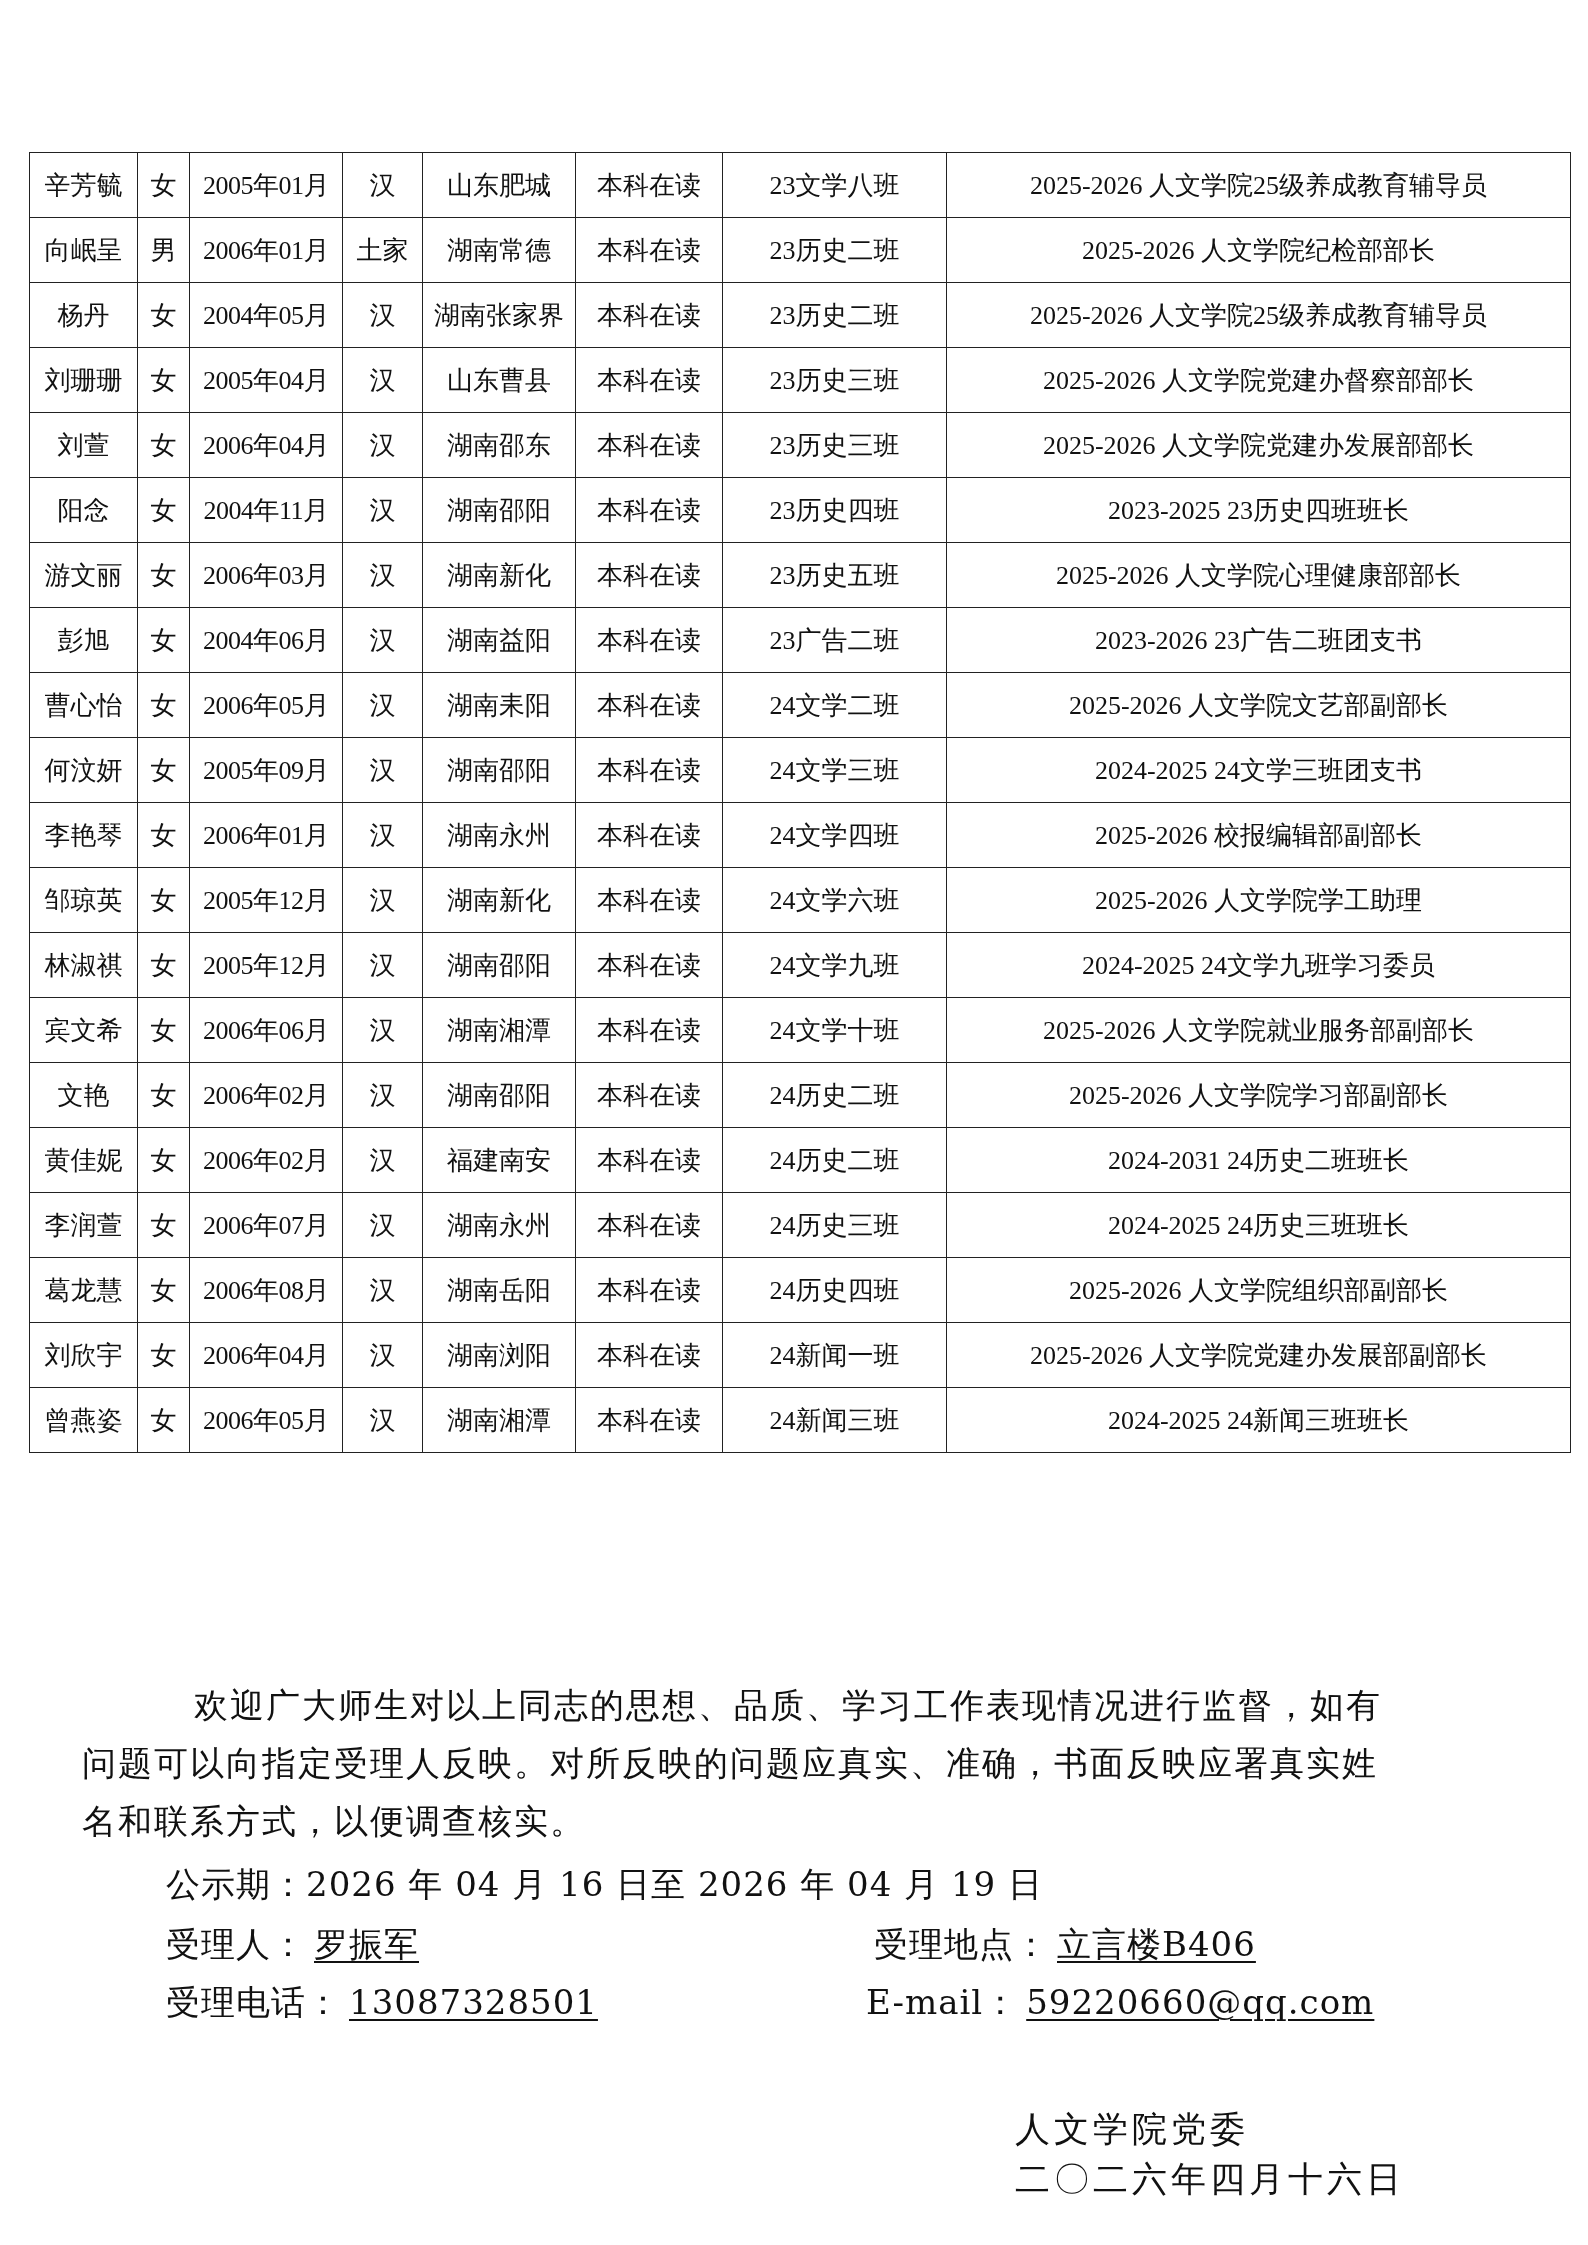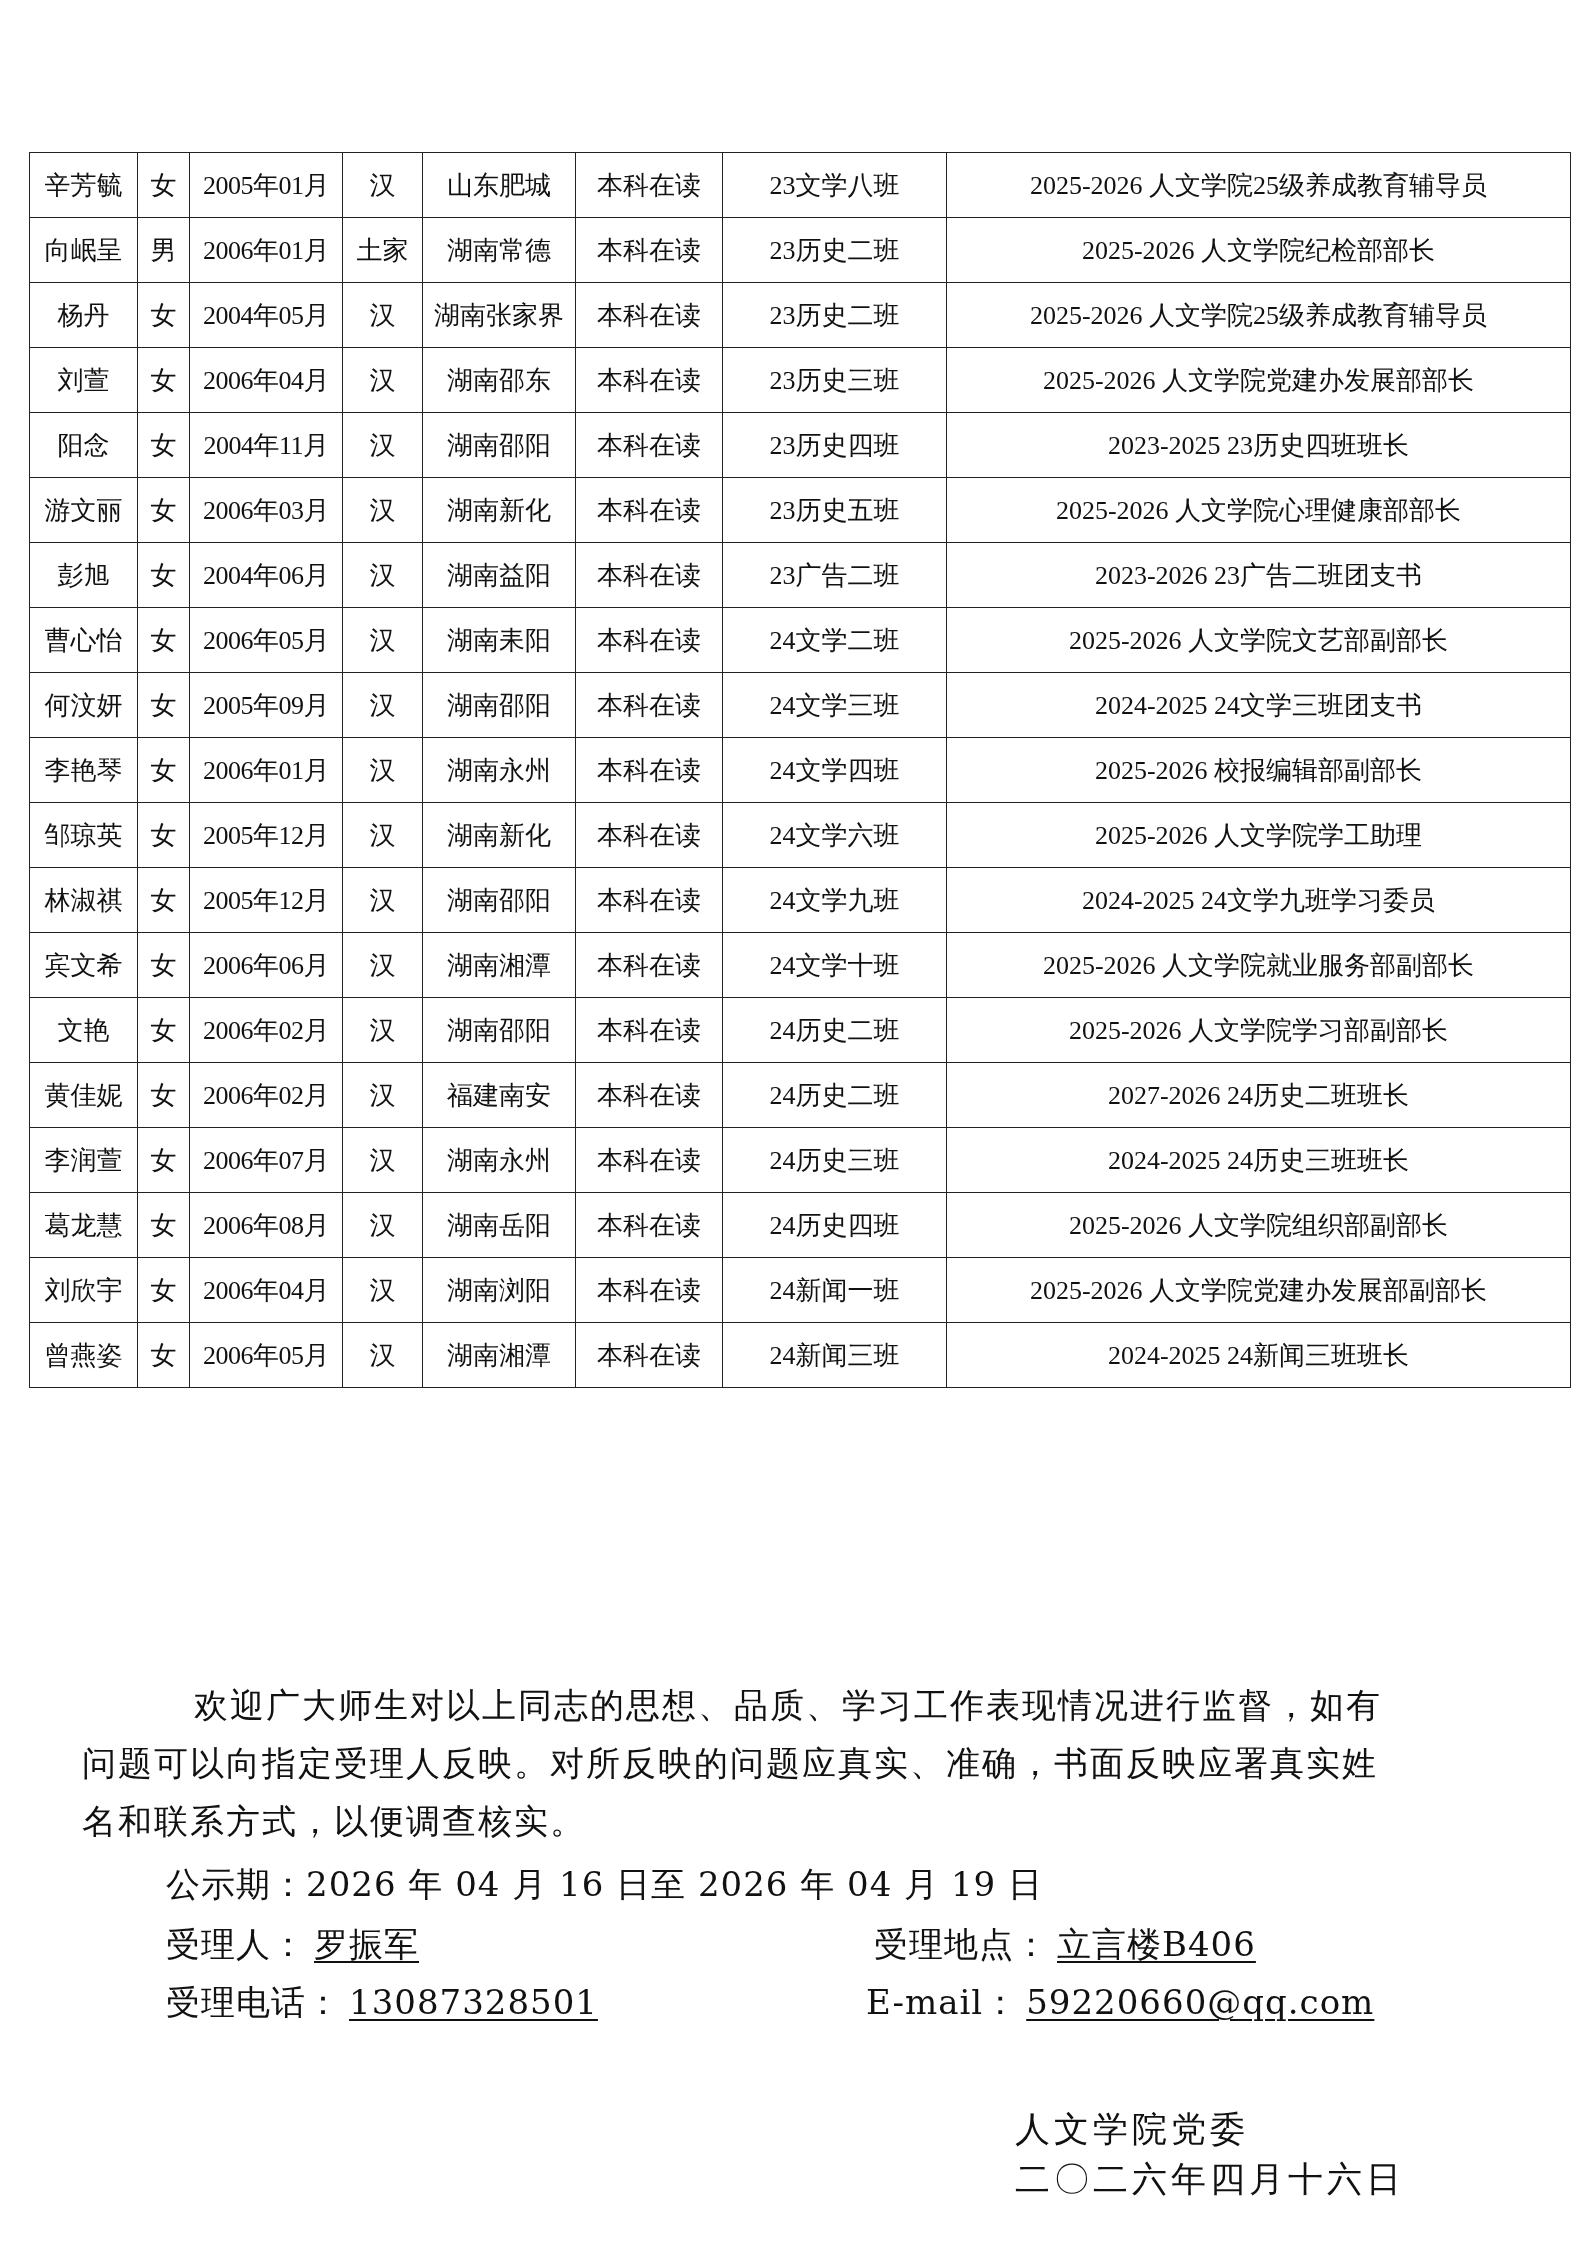--- a/index.html
+++ b/index.html
@@ -72,20 +72,30 @@
     <td class="c-name">杨丹</td>
     <td>女</td>
     <td class="c-birth">2004年05月</td>
     <td>汉</td>
     <td>湖南张家界</td>
     <td>本科在读</td>
     <td>23历史二班</td>
     <td class="c-role">2025-2026  人文学院25级养成教育辅导员</td>
   </tr>
       <tr>
+    <td class="c-name">刘珊珊</td>
+    <td>女</td>
+    <td class="c-birth">2005年04月</td>
+    <td>汉</td>
+    <td>山东曹县</td>
+    <td>本科在读</td>
+    <td>23历史三班</td>
+    <td class="c-role">2025-2026  人文学院党建办督察部部长</td>
+  </tr>
+      <tr>
     <td class="c-name">刘萱</td>
     <td>女</td>
     <td class="c-birth">2006年04月</td>
     <td>汉</td>
     <td>湖南邵东</td>
     <td>本科在读</td>
     <td>23历史三班</td>
     <td class="c-role">2025-2026  人文学院党建办发展部部长</td>
   </tr>
       <tr>
@@ -189,21 +199,21 @@
     <td class="c-role">2025-2026  人文学院学习部副部长</td>
   </tr>
       <tr>
     <td class="c-name">黄佳妮</td>
     <td>女</td>
     <td class="c-birth">2006年02月</td>
     <td>汉</td>
     <td>福建南安</td>
     <td>本科在读</td>
     <td>24历史二班</td>
-    <td class="c-role">2027-2026  24历史二班班长</td>
+    <td class="c-role">2024-2031  24历史二班班长</td>
   </tr>
       <tr>
     <td class="c-name">李润萱</td>
     <td>女</td>
     <td class="c-birth">2006年07月</td>
     <td>汉</td>
     <td>湖南永州</td>
     <td>本科在读</td>
     <td>24历史三班</td>
     <td class="c-role">2024-2025  24历史三班班长</td>

